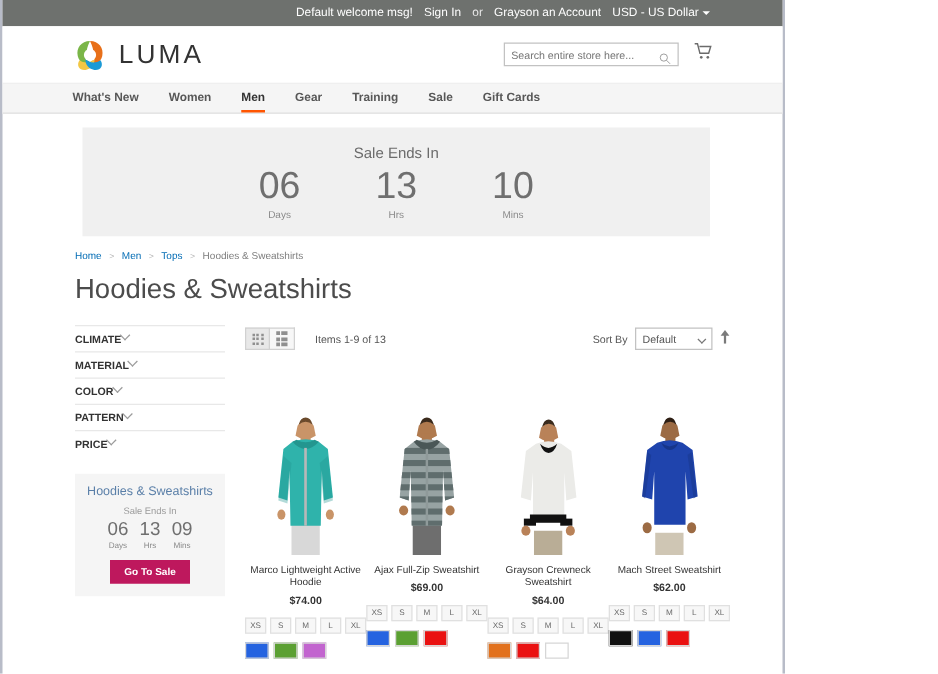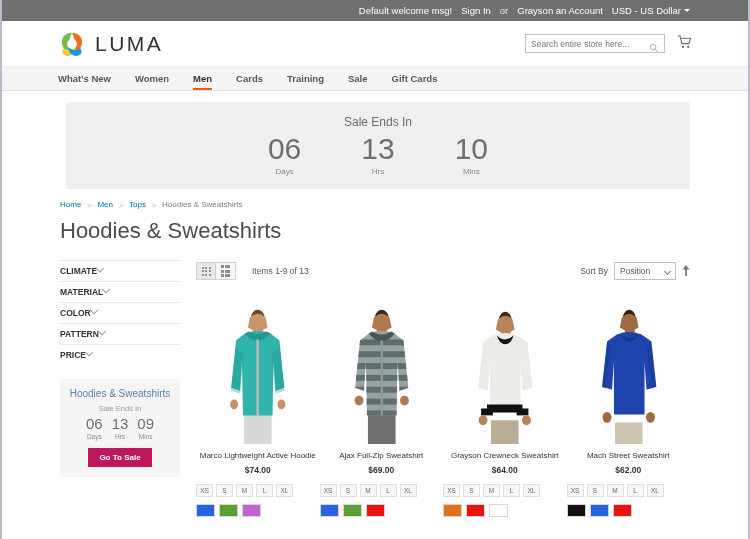--- a/index.html
+++ b/index.html
@@ -5,21 +5,21 @@
   * { box-sizing: border-box; margin: 0; padding: 0; }
   html, body {
     width: 750px; height: 539px;
     overflow: hidden;
     background: #ffffff;
     font-family: "Liberation Sans", sans-serif;
     color: #333;
   }
   .page {
     position: relative;
-    width: 750px; height: 539px;
+    width: 628px; height: 539px;
     background: #ffffff;
     border-left: 2px solid #b8bcc8;
     border-right: 2px solid #b8bcc8;
   }
 
   
   .top-panel {
     height: 21px;
     background: #6e716e;
     display: flex;
@@ -313,21 +313,21 @@
           <circle cx="15" cy="15.5" r="1.4" fill="#6b6b6b"></circle>
         </svg>
       </span>
     </div>
   </div>
 
   <div class="nav">
     <div class="nav-item">What's New</div>
     <div class="nav-item">Women</div>
     <div class="nav-item active">Men</div>
-    <div class="nav-item">Cards</div>
+    <div class="nav-item">Gear</div>
     <div class="nav-item">Training</div>
     <div class="nav-item">Sale</div>
     <div class="nav-item">Gift Cards</div>
   </div>
 
   <div class="banner-wrap">
     <div class="banner">
       <div class="banner-title">Sale Ends In</div>
       <div class="banner-clock">
         <div class="clock-unit">
@@ -429,21 +429,21 @@
                 <i></i>
                 <i></i>
                 <i></i>
               </span>
           </div>
         </div>
         <div class="toolbar-count">Items 1-9 of 13</div>
         <div class="sorter">
           <span class="sorter-lbl">Sort By</span>
           <div class="sorter-sel">
-            <span>Position</span>
+            <span>Default</span>
             <span class="chev2"></span>
           </div>
           <span class="sort-dir">
             <svg width="8" height="11" viewBox="0 0 8 11">
               <path d="M4 0 L7.5 4.5 H0.5 Z" fill="#7a7a7a"></path>
               <rect x="3.1" y="4" width="1.8" height="7" fill="#7a7a7a"></rect>
             </svg>
           </span>
         </div>
       </div>

